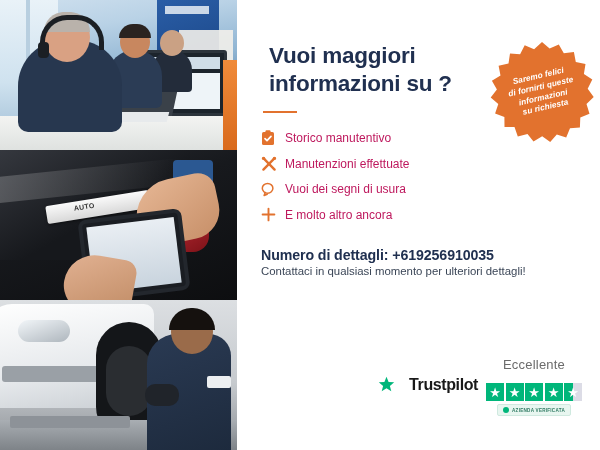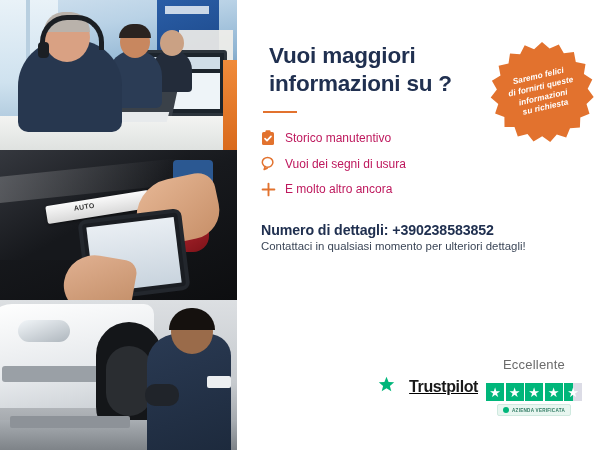--- a/index.html
+++ b/index.html
@@ -100,21 +100,21 @@
   .list{list-style:none;margin:0;padding:0;}
   .li{display:flex;align-items:center;height:25.5px;}
   .ico{width:24px;flex:0 0 24px;display:flex;align-items:center;justify-content:flex-start;color:#e2722e;}
   .li-label{color:#be185d;font-size:12px;}
 
   .phone{margin-top:20px;color:#203050;font-size:14.2px;font-weight:bold;letter-spacing:-.1px;}
   .sub{color:#3b4657;font-size:11.4px;line-height:1.48;}
 
   .tp{position:absolute;right:18px;bottom:34px;display:flex;flex-direction:column;align-items:flex-end;}
   .tp-row{display:flex;align-items:center;gap:8px;}
-  .tp-logo{display:flex;align-items:center;gap:14px;text-decoration:underline;}
+  .tp-logo{display:flex;gap:14px;}
   .tp-word{color:#191919;font-size:16px;font-weight:bold;letter-spacing:-.4px;}
   .tp-right{display:flex;flex-direction:column;align-items:center;}
   .tp-exc{color:#6b6b6b;font-size:13px;letter-spacing:.2px;margin-bottom:11px;}
   .stars{display:flex;gap:1.5px;}
   .star-box{width:18px;height:18px;background:#00b67a;display:flex;align-items:center;justify-content:center;}
   .star-box.half{background:#dcdce6;position:relative;overflow:hidden;}
   .star-box.half:before{content:"";position:absolute;left:0;top:0;width:50%;height:100%;background:#00b67a;}
   .star-glyph{position:relative;color:#fff;font-size:13px;line-height:1;}
   .verified{margin-top:3px;background:#e8f6f0;border:1px solid #cfe9df;border-radius:2px;
      padding:2px 5px;display:flex;align-items:center;gap:3px;}
@@ -202,20 +202,31 @@
         <span class="ico">
           <svg width="14" height="16" viewBox="0 0 14 16">
             <rect x="1" y="2" width="12" height="13" rx="1.6" fill="#e2722e"></rect>
             <rect x="4.5" y="0.3" width="5" height="3" rx="1" fill="#e2722e"></rect>
             <path d="M4 8.6l2 2 4-4.2" stroke="#fff" stroke-width="1.7" fill="none" stroke-linecap="round" stroke-linejoin="round"></path>
           </svg>
         </span>
         <span class="li-label">Storico manutentivo</span>
       </li>
 
+      <li class="li">
+        <span class="ico">
+          <svg width="16" height="16" viewBox="0 0 16 16">
+            <path d="M2.4 2.2l11.2 11.4" stroke="#e2722e" stroke-width="2.4" stroke-linecap="round"></path>
+            <path d="M13.6 2.2L2.4 13.6" stroke="#e2722e" stroke-width="2.4" stroke-linecap="round"></path>
+            <circle cx="2.6" cy="2.4" r="1.7" fill="#e2722e"></circle>
+            <circle cx="13.4" cy="2.4" r="1.7" fill="#e2722e"></circle>
+          </svg>
+        </span>
+        <span class="li-label">Manutenzioni effettuate</span>
+      </li>
 
       <li class="li">
         <span class="ico">
           <svg width="15" height="15" viewBox="0 0 15 15">
             <ellipse cx="6.6" cy="6.3" rx="5.3" ry="4.9" stroke="#e2722e" stroke-width="1.5" fill="none"></ellipse>
             <path d="M4.2 10.4l-1.1 3.2 3.1-1.4" stroke="#e2722e" stroke-width="1.5" fill="none" stroke-linecap="round" stroke-linejoin="round"></path>
           </svg>
         </span>
         <span class="li-label">Vuoi dei segni di usura</span>
       </li>
@@ -227,21 +238,21 @@
             <path d="M7.5 1.6v11.8M1.6 7.5h11.8" stroke="#e2722e" stroke-width="1.9" stroke-linecap="round"></path>
           </svg>
         </span>
         <span class="li-label">E molto altro ancora</span>
       </li>
 
     </ul>
 
     <div class="phone">
       <span>Numero di dettagli:</span>
-      <span>+390238583852</span>
+      <span>+619256910035</span>
     </div>
 
     <div class="sub">
       <span>Contattaci in qualsiasi momento per ulteriori dettagli!</span><br>
     </div>
 
     <div class="tp">
       <div class="tp-row">
 
         <div class="tp-logo">

